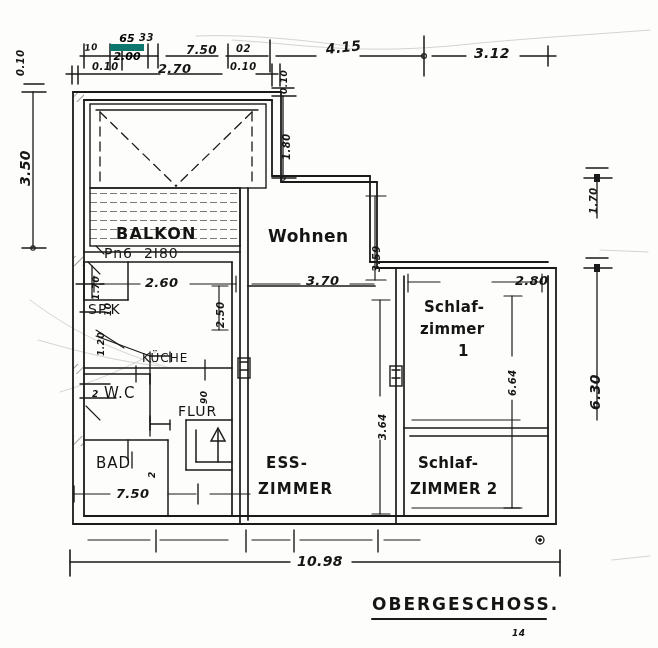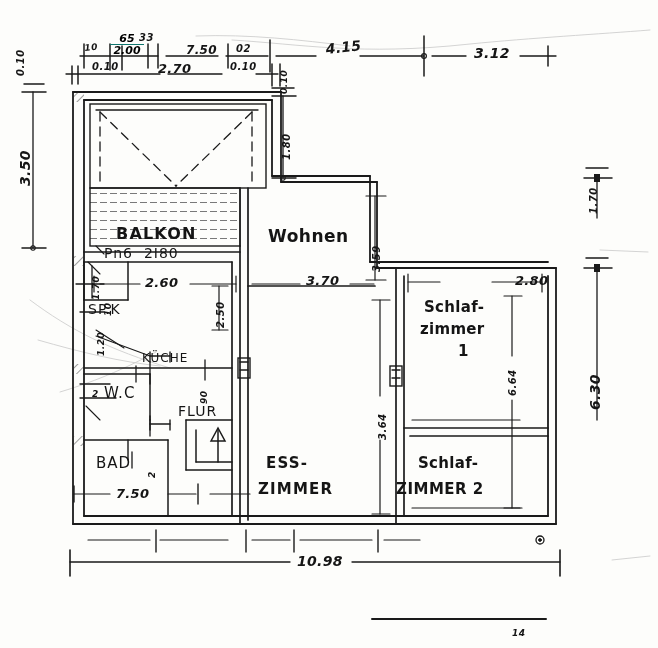--- a/index.html
+++ b/index.html
@@ -67,21 +67,21 @@
   .rot90 { transform: rotate(-90deg); transform-origin: 0 0; }
   .rot-slight { transform: rotate(-6deg); transform-origin: 0 0; }
   .frac {
     position: absolute;
     font-size: 11px;
     font-weight: 600;
     font-style: italic;
     text-align: center;
     line-height: 1.0;
   }
-  .frac .num { display: block; border-bottom: 1px solid #0f766e; padding: 0 1px; }
+  .frac .num { display: block; border-bottom: 7px solid #0f766e; padding: 0 1px; }
   .frac .den { display: block; padding: 0 1px; }
 </style>
 </head>
 <body>
 
 <div id="plan-root">
 
   <svg id="plan-svg" viewBox="0 0 658 648">
     <defs>
       <pattern id="hatchDiag" width="6" height="6" patternTransform="rotate(45)" patternUnits="userSpaceOnUse">
@@ -487,20 +487,21 @@
 
   <div class="lbl dim" style="left:472px; top:274px; font-size:13px;margin-left:43px;">2.80</div>
 
   <div class="lbl room" style="left:424px; top:300px; font-size:15px; letter-spacing:0.3px;">Schlaf-</div>
   <div class="lbl room" style="left:420px; top:322px; font-size:15px; letter-spacing:0.3px;">zimmer</div>
   <div class="lbl room" style="left:458px; top:344px; font-size:15px;">1</div>
 
   <div class="lbl dim-sm rot90" style="left:508px; top:396px;">6.64</div>
 
   <div class="lbl room" style="left:418px; top:456px; font-size:15px; letter-spacing:0.3px;">Schlaf-</div>
-  <div class="lbl room" style="left:396px; top:482px; font-size:15px; letter-spacing:0.5px;">ZIMMER 2</div>
+  <div class="lbl room" style="left:410px; top:482px; font-size:15px; letter-spacing:0.5px;">ZIMMER 2</div>
 
   <div class="lbl dim" style="left:297px; top:554px; font-size:14px;">10.98</div>
 
   <div class="lbl dim-xs" style="left:512px; top:588px;margin-top:41px;">14</div>
 
+  <div class="lbl title" style="left:372px; top:596px;">OBERGESCHOSS.</div>
 
 </div>
 
 </body></html>

